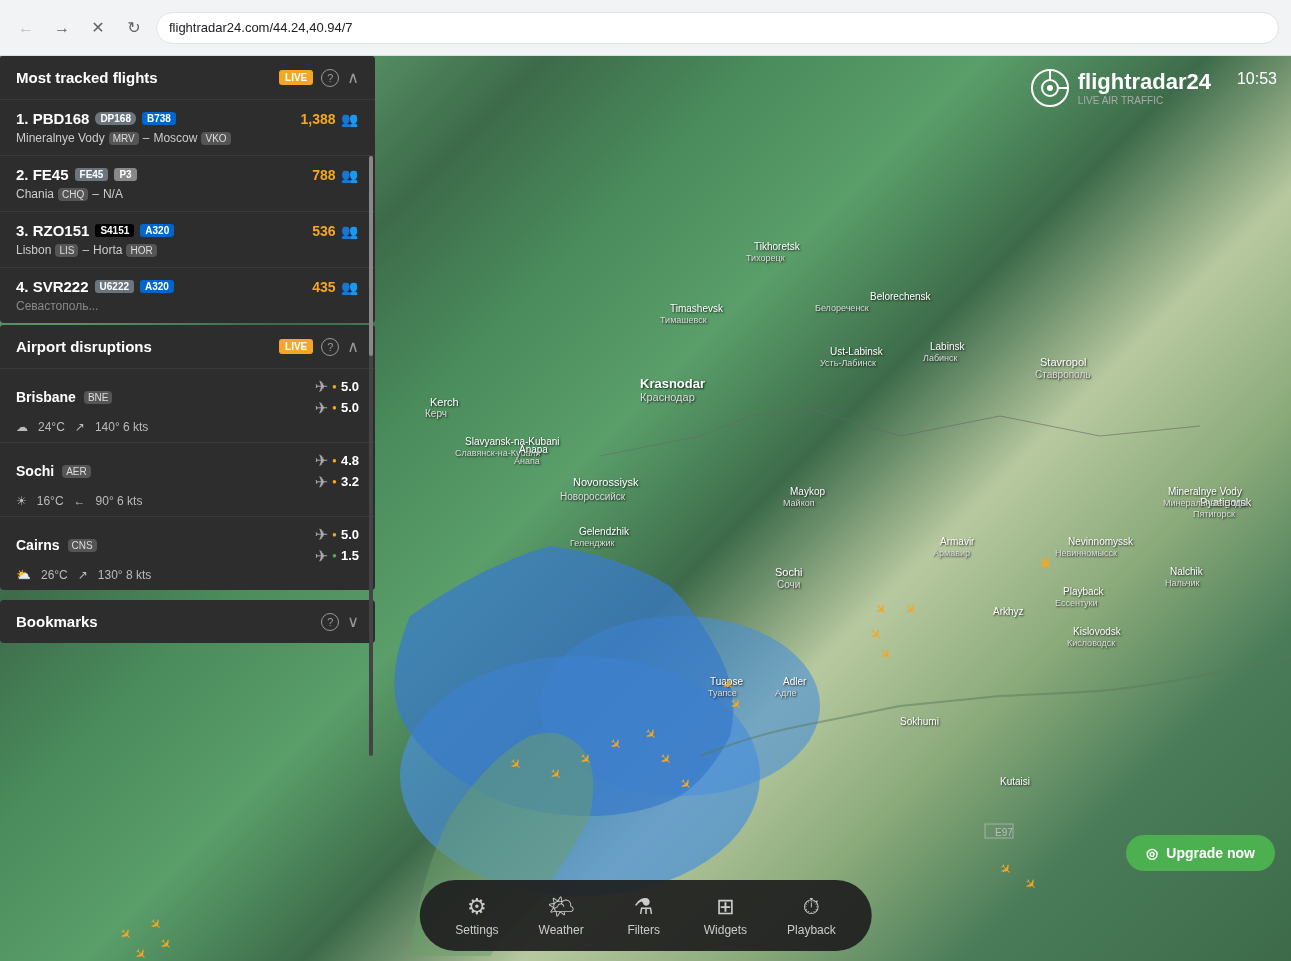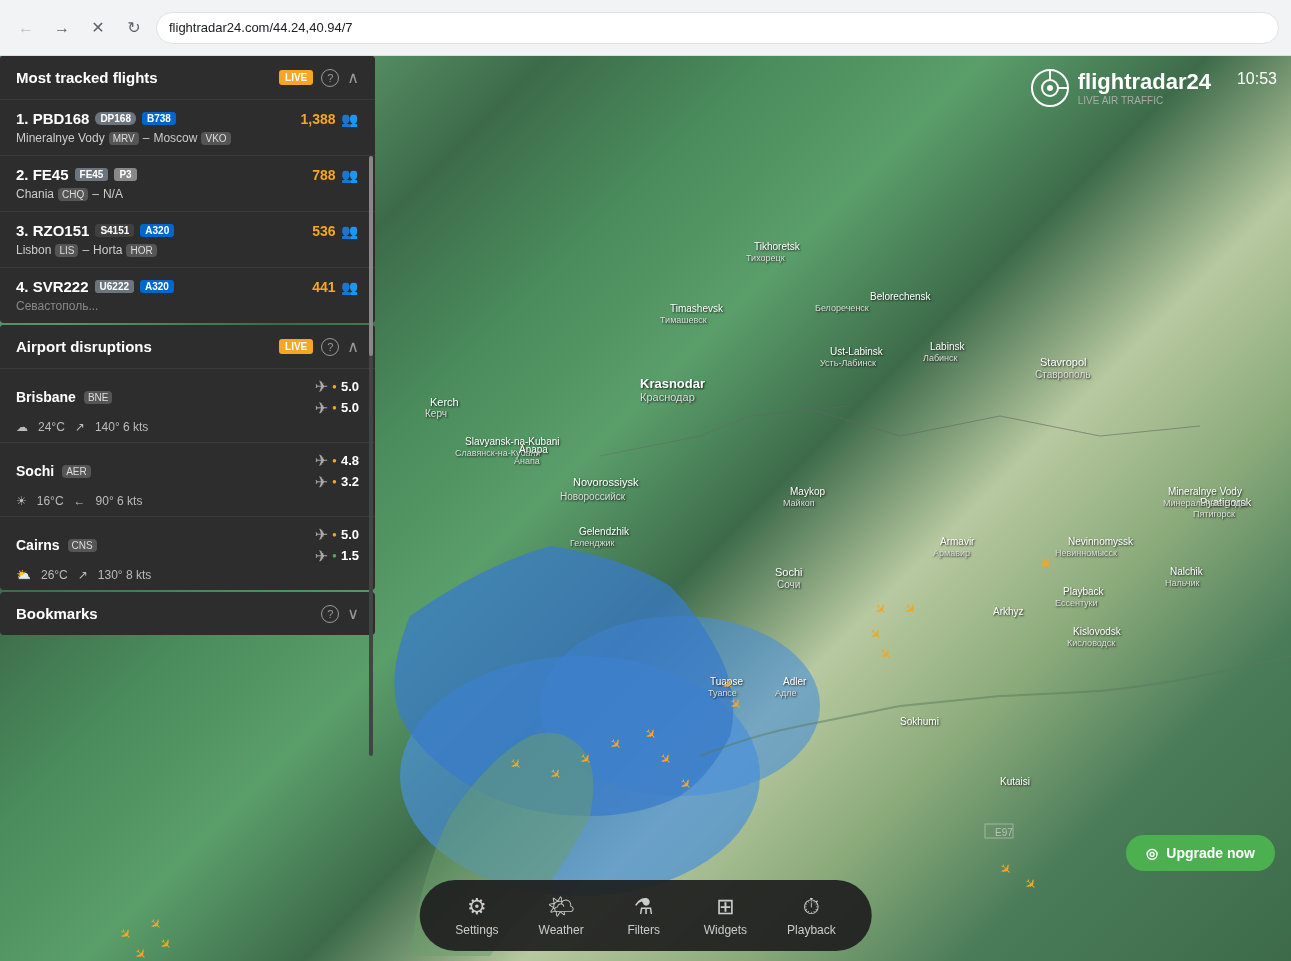--- a/index.html
+++ b/index.html
@@ -145,21 +145,21 @@
       padding: 1px 5px;
       border-radius: 3px;
       font-size: 10px;
       font-weight: 600;
       color: white;
     }
     .badge-dp168 { background: #6c757d; border-radius: 6px; }
     .badge-b738 { background: #0066cc; }
     .badge-fe45 { background: #6c757d; }
     .badge-p3 { background: #888; }
-    .badge-s4151 { background: #404040; }
+    .badge-s4151 { background: #000000; }
     .badge-a320 { background: #0066cc; }
     .badge-u6222 { background: #6c757d; }
     .tracker-count {
       color: #f5a623;
       font-weight: 700;
       font-size: 14px;
       margin-left: auto;
     }
     .people-icon { color: #f5a623; font-size: 14px; }
     .flight-row2 {
@@ -583,21 +583,21 @@
           <span>Horta</span>
           <span class="airport-code">HOR</span>
         </div>
       </div>
 
       <div class="flight-item">
         <div class="flight-row1">
           <span class="flight-number">4. SVR222</span>
           <span class="badge badge-u6222">U6222</span>
           <span class="badge badge-a320">A320</span>
-          <span class="tracker-count">441</span>
+          <span class="tracker-count">435</span>
           <span class="people-icon">👥</span>
         </div>
         <div class="flight-row2">
           <span style="color:#888;">Севастополь...</span>
         </div>
       </div>
     </div>
 
     <div class="panel" style="margin-top: 2px;">
       <div class="panel-header">
@@ -677,21 +677,21 @@
         <div class="disruption-row2">
           <span>⛅</span>
           <span>26°C</span>
           <span>↗</span>
           <span>130° 8 kts</span>
         </div>
       </div>
 
     </div>
 
-    <div class="bookmarks-panel panel" style="margin-top: 2px;">
+    <div class="bookmarks-panel panel" style="margin-top: 10px;">
       <span class="bookmarks-title">Bookmarks</span>
       <span class="help-icon" style="margin-right:8px;">?</span>
       <span class="collapse-btn">∨</span>
     </div>
 
     <div class="scrollbar-track">
       <div class="scrollbar-thumb"></div>
     </div>
 
   </div>

